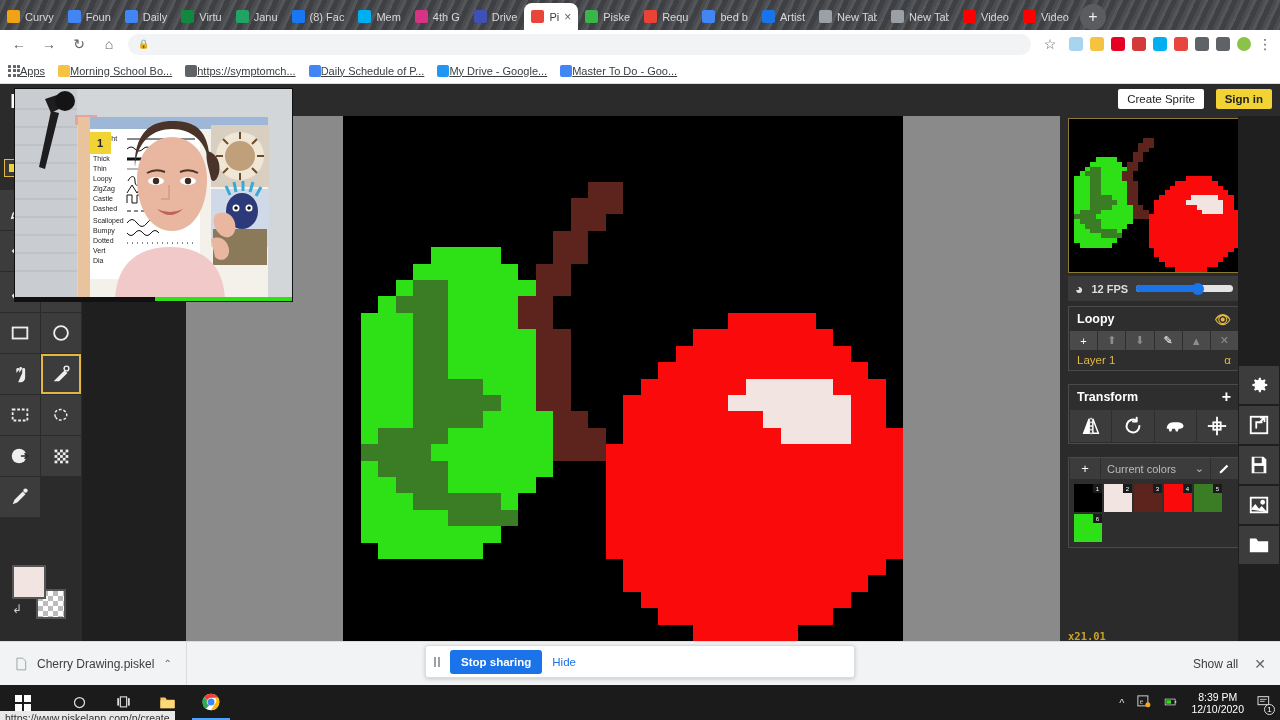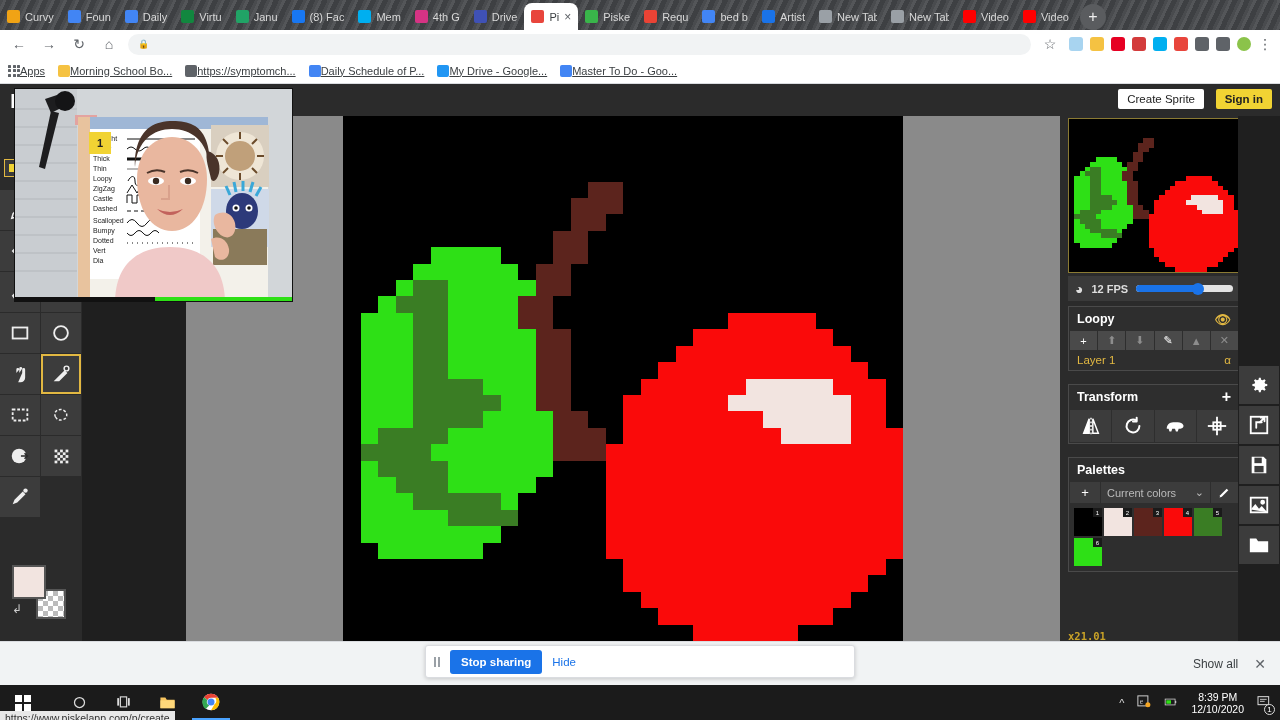--- a/index.html
+++ b/index.html
@@ -3624,23 +3624,20 @@
           <svg viewBox="0 0 24 24" stroke="#fff" stroke-width="2" fill="none">
             <line x1="12" y1="2" x2="12" y2="22"></line>
               <line x1="2" y1="12" x2="22" y2="12"></line>
             <rect x="8" y="8" width="8" height="8"></rect>
             </svg>
         </div>
       </div>
     </div>
 
     <div class="pbox" style="top:341px;">
-      <div class="ptitle">
-        <span>Palettes</span>
-      </div>
       <div class="palrow">
         <div class="palplus">+</div>
         <div class="palsel">
           <span>Current colors</span>
           <span>⌄</span>
         </div>
         <div class="paledit">
           <svg viewBox="0 0 24 24" width="13" height="13">
               <path d="M3 21l4-1 12-12-3-3L4 17z" fill="#fff"></path>
             </svg>
@@ -3833,20 +3830,27 @@
           <rect x="3" y="8" width="12" height="9" fill="#fff"></rect>
           <path d="M16 11l5-3v9l-5-3z" fill="#fff"></path>
         </svg>
     </div>
   </div>
   <div class="castx">✕</div>
   <div class="statusurl">https://www.piskelapp.com/p/create</div>
 </div>
 
 <div class="shelf">
+  <div class="dlitem">
+    <svg viewBox="0 0 24 24" width="14" height="18">
+      <path d="M5 2h10l5 5v15H5z" fill="none" stroke="#9aa0a6" stroke-width="1.6"></path>
+      </svg>
+    <span>Cherry Drawing.piskel</span>
+    <span class="dlcaret">⌃</span>
+  </div>
   <div class="shelfright">
     <span class="showall">Show all</span>
     <span class="shelfx">✕</span>
   </div>
 </div>
 
 <div class="toast">
   <span class="pausebars">
       <i></i>
       <i></i>

